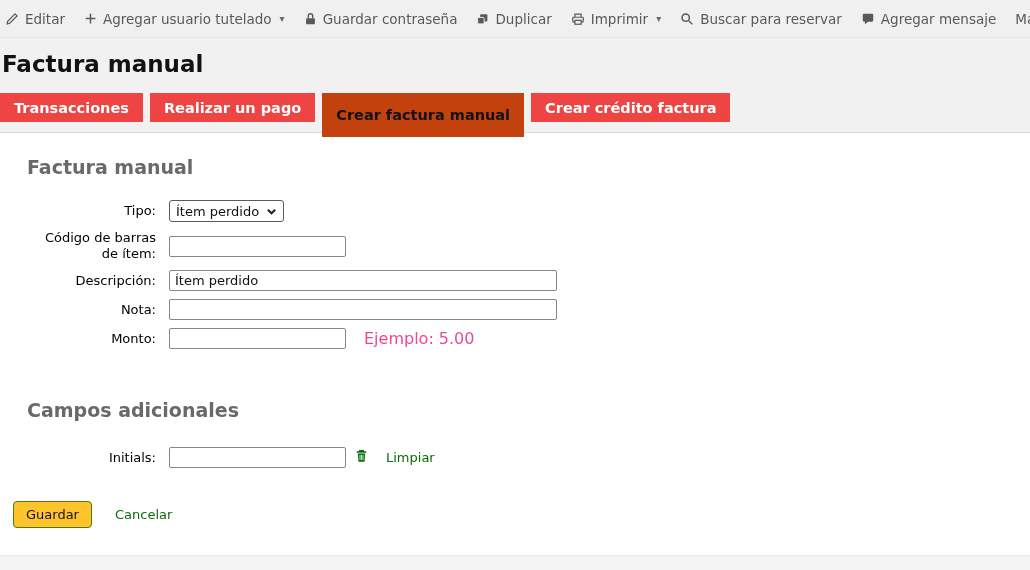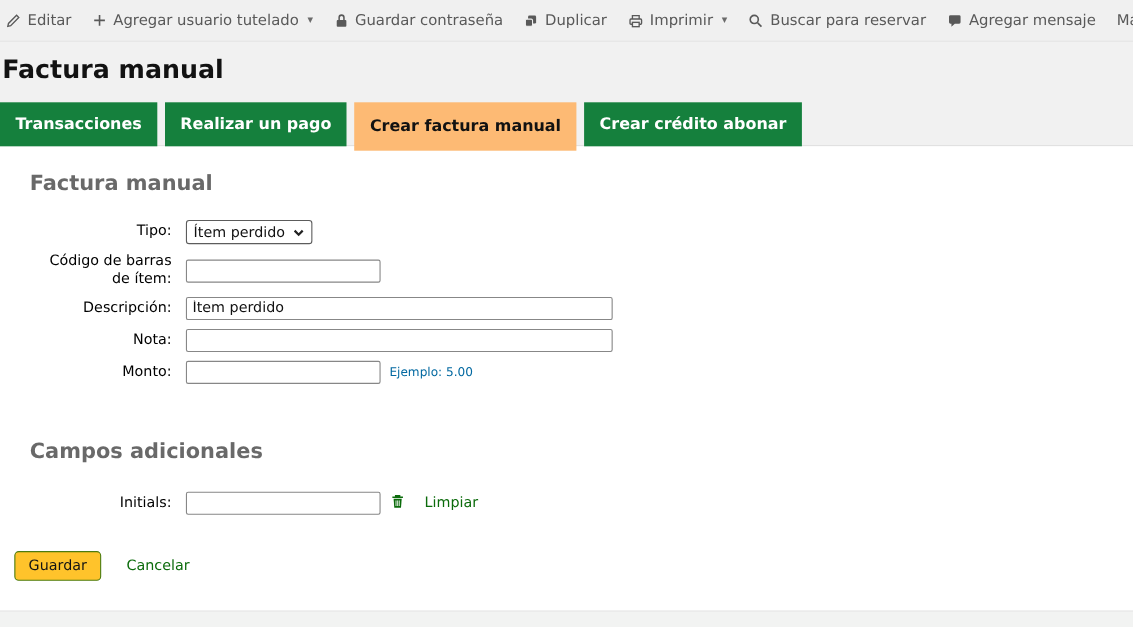--- a/index.html
+++ b/index.html
@@ -48,30 +48,30 @@
     display: flex;
     gap: 7px;
     margin-top: 16px;
     height: 40px;
     border-bottom: 1px solid #dcdcdc;
   }
   .tab {
     display: flex;
     align-items: center;
     padding: 0 14px;
-    background: #15803d;
+    background: #ef4444;
     color: #ffffff;
     font-size: 14.5px;
     font-weight: bold;
-    height: 40px;
+    height: 29px;
     cursor: pointer;
     white-space: nowrap;
   }
   .tab.active {
-    background: #fdba74;
+    background: #c2410c;
     color: #121212;
     height: 44px;
     z-index: 2;
   }
 
   
   .main { background: #ffffff; padding: 0 0 0 27px; }
 
   .section-title {
     font-size: 19px;
@@ -124,21 +124,21 @@
     height: 22px;
     border: 1px solid #5c5c5c;
     border-radius: 3px;
     background: #fff;
     font-size: 13px;
     padding: 0 6px 0 6px;
     cursor: pointer;
   }
   .fake-select svg { display: block; }
 
-  .hint { font-size: 11px; color: #0369a1; margin-left: 8px; }
+  .hint { font-size: 16px; color: #ec4899; margin-left: 18px; }
 
   .clear-link {
     display: inline-flex;
     align-items: center;
     gap: 18px;
     margin-left: 9px;
     color: #0b6b0b;
     font-size: 13px;
     cursor: pointer;
     text-decoration: none;
@@ -263,21 +263,21 @@
     <div class="tab">
       <span>Transacciones</span>
     </div>
     <div class="tab">
       <span>Realizar un pago</span>
     </div>
     <div class="tab active">
       <span>Crear factura manual</span>
     </div>
     <div class="tab">
-      <span>Crear crédito abonar</span>
+      <span>Crear crédito factura</span>
     </div>
   </div>
 </div>
 
 <div class="main">
 
   <h2 class="section-title">Factura manual</h2>
 
   <div class="form">
 

